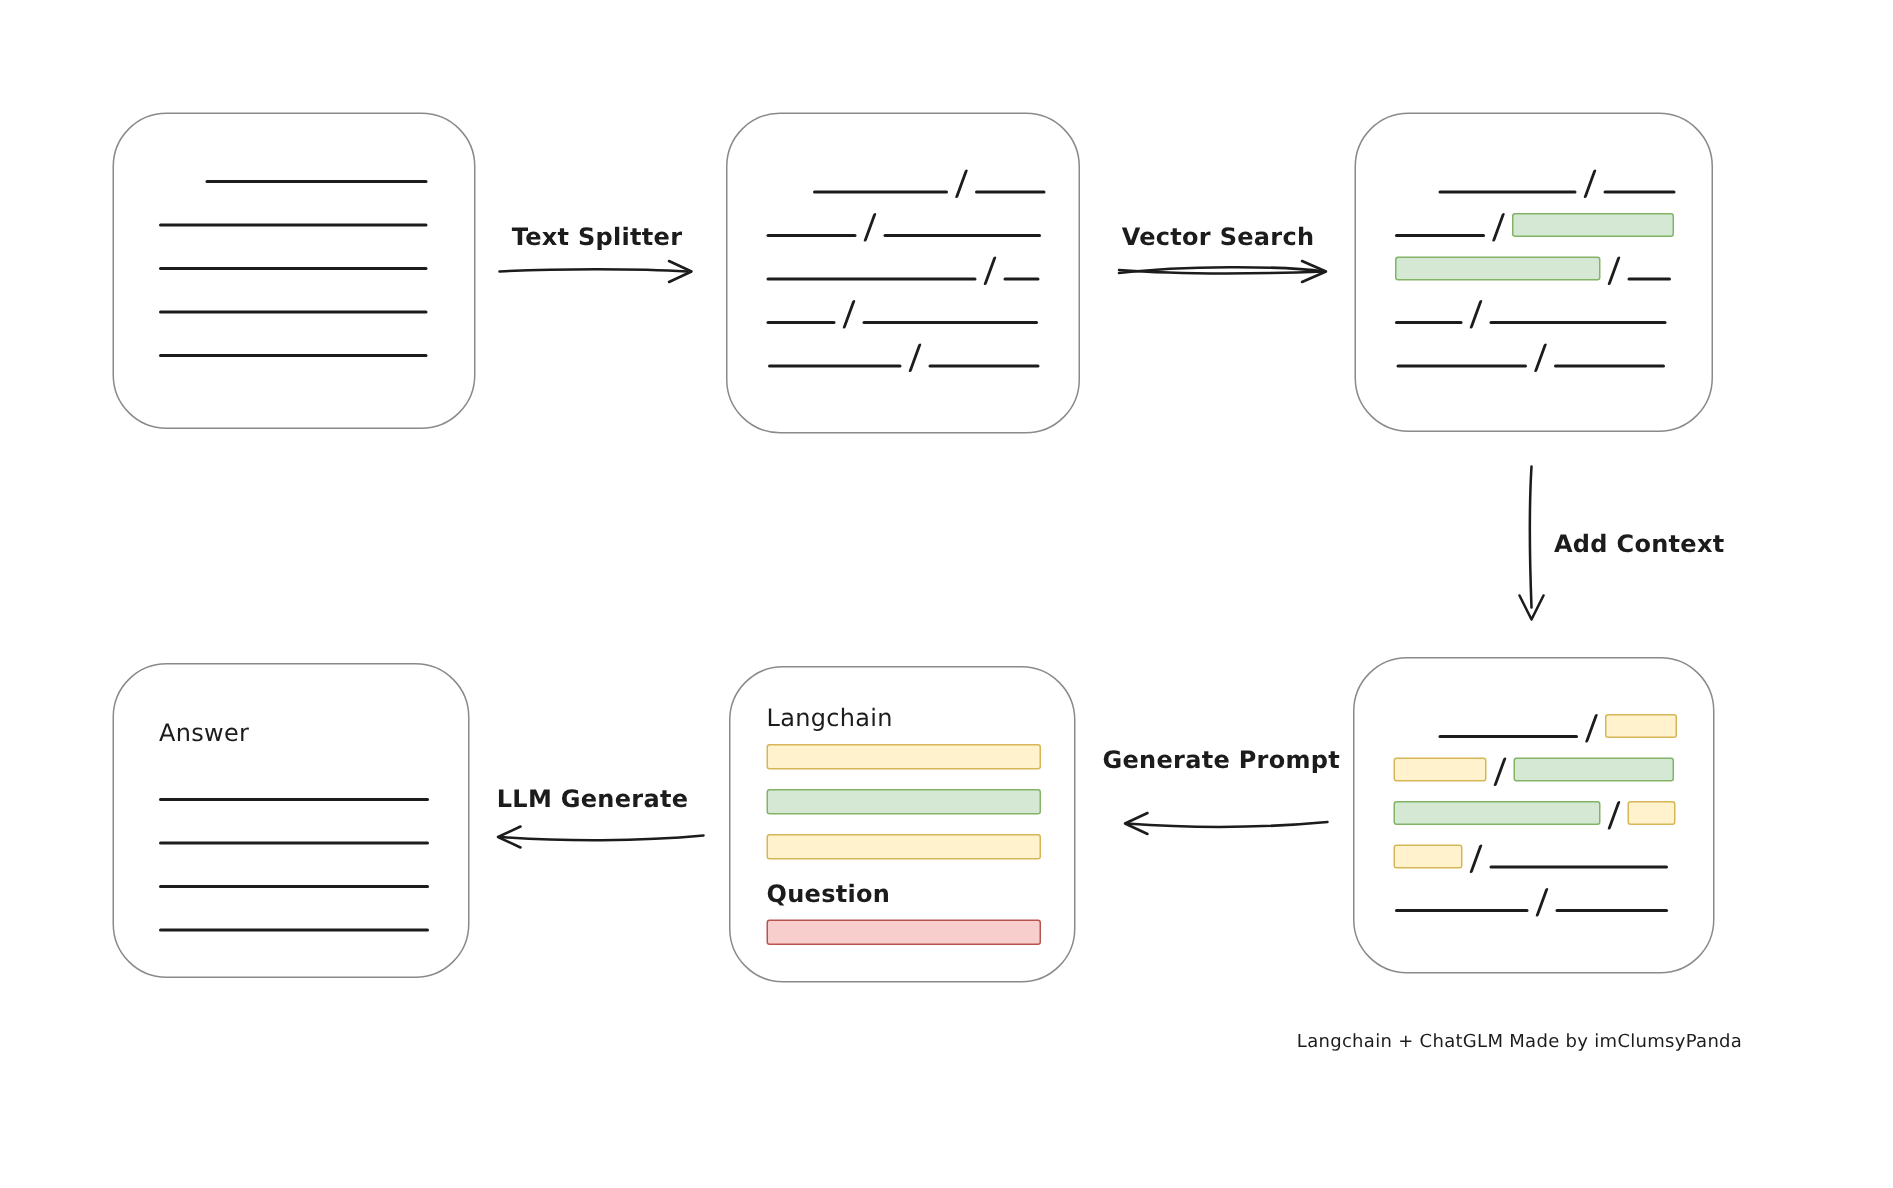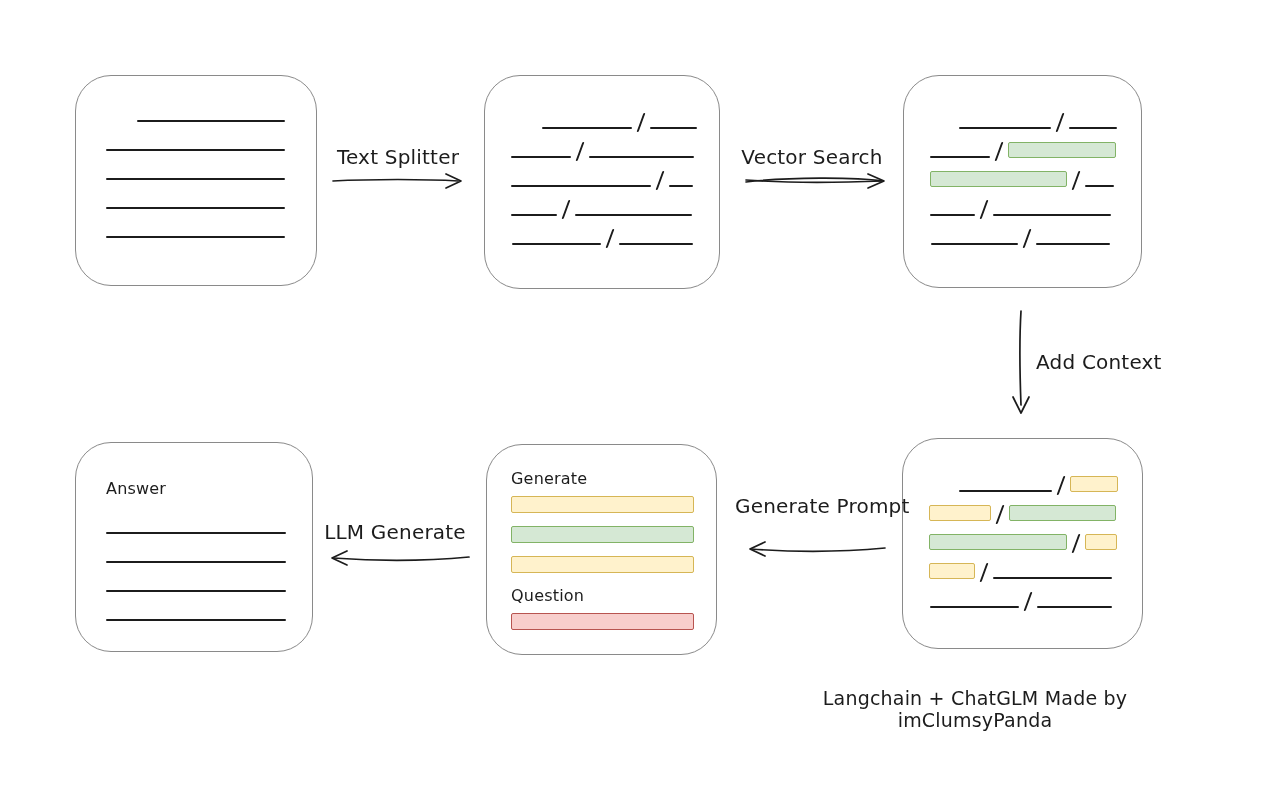--- a/index.html
+++ b/index.html
@@ -26,27 +26,27 @@
   .seg-line{display:inline-block;height:2px;background:var(--ink);border-radius:1px;}
   .chip{display:inline-block;height:16px;border-radius:2px;}
   .chip-green {background:var(--green_fill); border:1.5px solid var(--green_stroke);}
   .chip-yellow{background:var(--yellow_fill);border:1.5px solid var(--yellow_stroke);}
   .chip-red   {background:var(--red_fill);  border:1.5px solid var(--red_stroke);}
   .slash{display:inline-block;width:2px;height:19px;background:var(--ink);transform:skewX(-20deg);margin:0 8px -3px 8px;border-radius:1px;}
 
   .box-label{font-size:16px;line-height:19px;margin-bottom:8px;letter-spacing:.2px;}
   .bar{height:17px;border-radius:2px;margin-bottom:13px;width:183px;}
   #box-prompt .box-label + .bar{margin-top:0;}
-  #box-prompt .section-gap{margin-top:6px;}
-
-  .arrow-label{position:absolute;font-size:20px;line-height:19px;text-align:center;white-space:nowrap;letter-spacing:.2px;}
+  #box-prompt .section-gap{margin-top:6px;font-weight:bold;}
+
+  .arrow-label{position:absolute;font-size:16px;line-height:19px;text-align:center;white-space:nowrap;letter-spacing:.2px;font-weight:bold;}
   .arrow{position:absolute;}
   .arrow path{stroke:var(--ink);stroke-width:1.7;fill:none;stroke-linecap:round;stroke-linejoin:round;}
 
-  .caption{position:absolute;left:770px;top:687px;width:410px;text-align:center;font-size:19px;letter-spacing:.2px;}
+  .caption{position:absolute;left:808px;top:687px;width:410px;text-align:center;font-size:12px;letter-spacing:.2px;}
 </style>
 </head>
 <body>
 
 <div class="canvas">
 
   <div class="panel" id="box-source">
       <div class="row" style="margin-left: 31px;">
         <span class="seg-line" style="width: 148px;"></span>
       </div>
@@ -142,21 +142,21 @@
         <span class="seg-line" style="width: 119px;"></span>
       </div>
       <div class="row" style="margin-left: 1px;">
         <span class="seg-line" style="width: 89px;"></span>
         <span class="slash"></span>
         <span class="seg-line" style="width: 75px;"></span>
       </div>
     </div>
 
   <div class="panel" id="box-prompt">
-      <div class="box-label">Generate</div>
+      <div class="box-label">Langchain</div>
       <div class="bar chip-yellow"></div>
       <div class="bar chip-green"></div>
       <div class="bar chip-yellow"></div>
       <div class="box-label section-gap">Question</div>
       <div class="bar chip-red"></div>
     </div>
 
   <div class="panel" id="box-answer">
     <div class="box-label" style="margin-bottom:7px;">Answer</div>
     <div>

